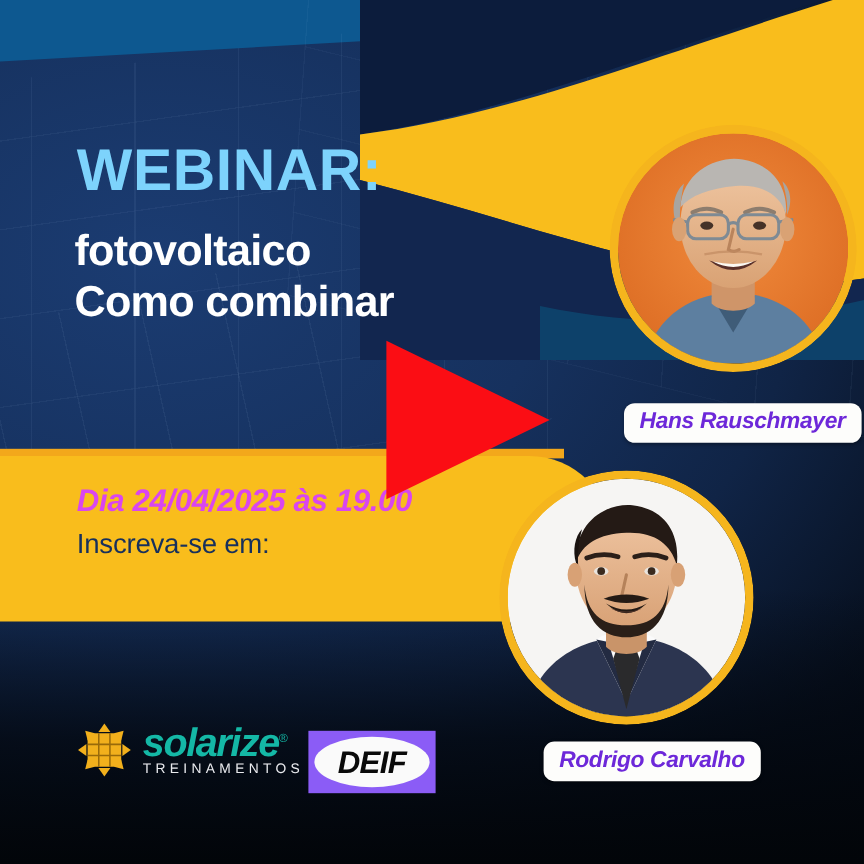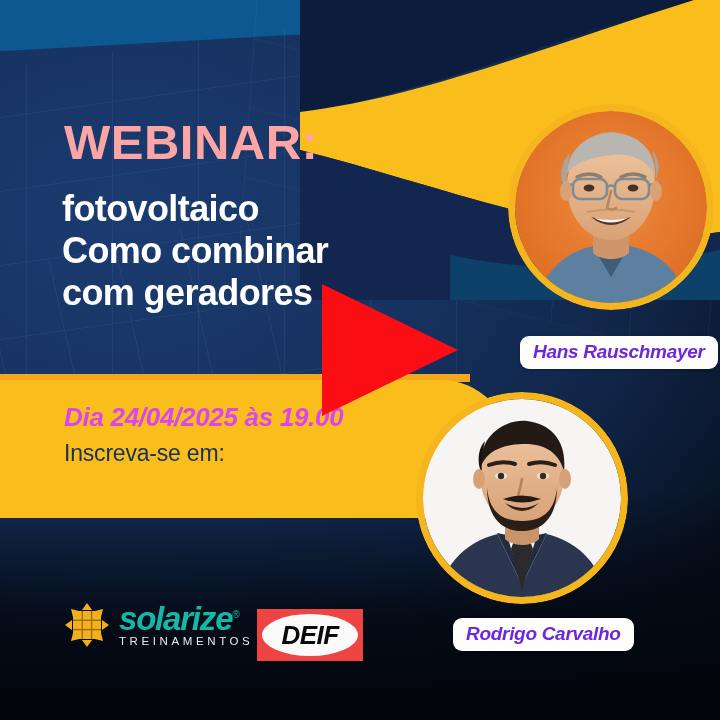--- a/index.html
+++ b/index.html
@@ -33,21 +33,21 @@
     transform:skewY(-14deg);opacity:.10;
     background-image:repeating-linear-gradient(78deg, rgba(180,210,240,.6) 0 1px, transparent 1px 64px);}
   
   .swoosh{position:absolute;top:0;right:0;width:420px;height:300px;}
   
   .yellow-band{position:absolute;left:-30px;top:380px;width:540px;height:138px;
     background:#f9bd1c;border-top-right-radius:70px;border-bottom-right-radius:70px;}
   .yellow-band-edge{position:absolute;left:-30px;top:374px;width:500px;height:8px;background:#f3a81b;}
   
   .webinar{position:absolute;left:64px;top:118px;
-    font-size:49px;font-weight:bold;letter-spacing:.5px;color:#fca5a5;line-height:1;}
+    font-size:49px;font-weight:bold;letter-spacing:.5px;color:#7dd3fc;line-height:1;}
   .headline{position:absolute;left:62px;top:188px;width:380px;
     font-size:36px;font-weight:bold;color:#ffffff;line-height:1.17;letter-spacing:-.6px;}
   .headline div{white-space:nowrap;}
   
   .date-line{position:absolute;left:64px;top:402px;
     font-size:26px;font-weight:bold;font-style:italic;color:#d946ef;letter-spacing:-.3px;}
   .signup-line{position:absolute;left:64px;top:440px;
     font-size:23px;color:#17305c;letter-spacing:-.2px;}
   .url-line{position:absolute;left:64px;top:468px;
     font-size:25px;font-weight:bold;color:#11224a;letter-spacing:-.4px;}
@@ -66,21 +66,21 @@
     box-shadow:0 1px 3px rgba(0,0,0,.3);}
   #pill-hans{left:520px;top:336px;}
   #pill-rodrigo{left:441px;top:618px;margin-left:12px;}
   
   .solarize-logo{position:absolute;left:64px;top:602px;display:flex;align-items:center;gap:9px;}
   .sun-mark{position:relative;width:46px;height:46px;flex:0 0 auto;}
   .solarize-words{display:flex;flex-direction:column;}
   .solarize-word{font-size:33px;font-weight:bold;color:#14b8a6;line-height:.95;letter-spacing:-1.2px;position:relative;font-style:italic;}
   .reg{font-size:10px;vertical-align:super;font-weight:normal;}
   .treinamentos{font-size:11.5px;color:#e9eaee;letter-spacing:3.6px;margin-top:0;text-align:center;}
-  .deif-logo{position:absolute;left:257px;top:609px;width:106px;height:52px;background:#ef4444;
+  .deif-logo{position:absolute;left:257px;top:609px;width:106px;height:52px;background:#8b5cf6;
     display:flex;align-items:center;justify-content:center;}
   .deif-ellipse{width:96px;height:42px;border-radius:50%;background:#fafafa;
     display:flex;align-items:center;justify-content:center;}
   .deif-text{font-size:26px;font-weight:bold;font-style:italic;color:#0a0a0a;letter-spacing:-.5px;}
 </style>
 </head>
 <body>
 
 <div class="poster">
 
@@ -99,21 +99,20 @@
 
   <div class="bg-bottom-fade"></div>
 
   <div class="yellow-band-edge"></div>
   <div class="yellow-band"></div>
 
   <div class="webinar">WEBINAR:</div>
   <div class="headline">
     <div>fotovoltaico</div>
     <div>Como combinar</div>
-    <div>com geradores</div>
   </div>
 
   <div class="date-line">Dia 24/04/2025 às 19.00</div>
   <div class="signup-line">Inscreva-se em:</div>
 
   <div class="play-tri"></div>
 
   <div class="avatar" id="avatar-hans">
     <div class="photo">
       <svg viewBox="0 0 192 192" width="192" height="192">

